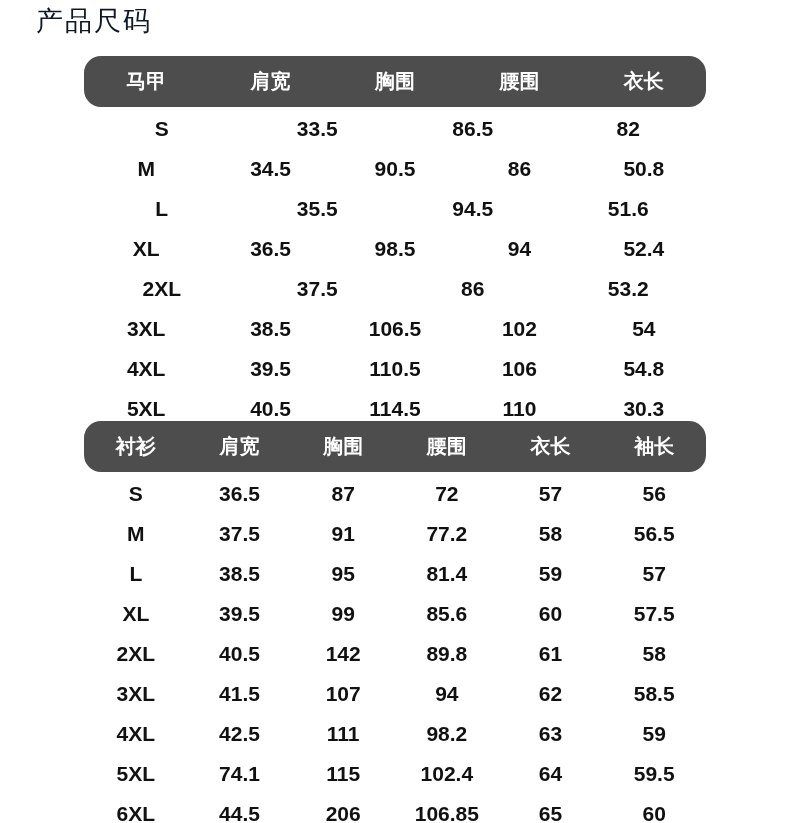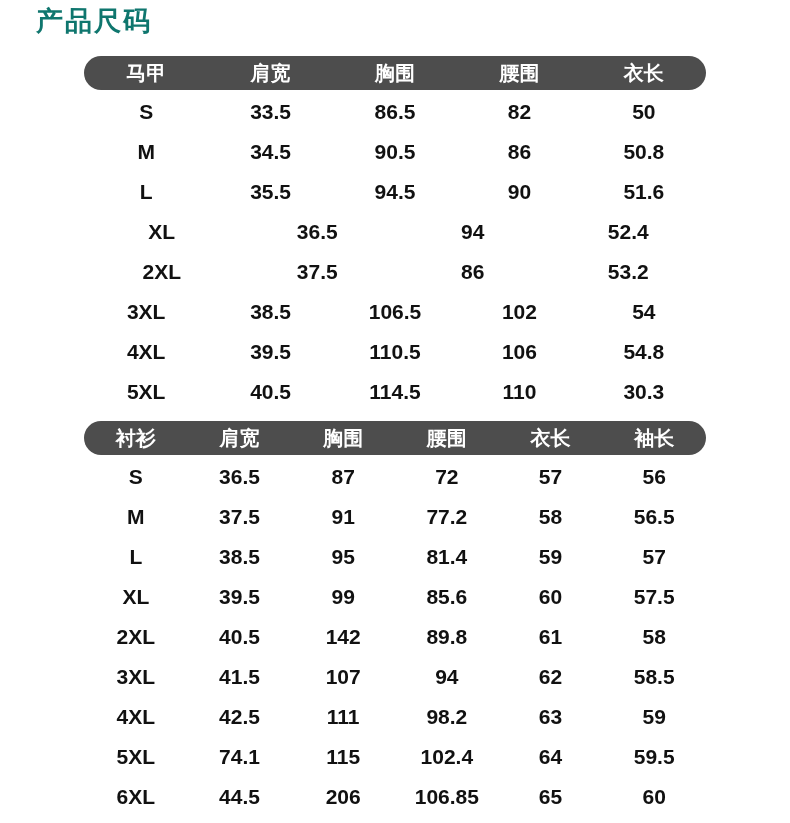--- a/index.html
+++ b/index.html
@@ -12,35 +12,35 @@
     background: #ffffff;
     position: relative;
     overflow: hidden;
     font-family: "Liberation Sans", "DejaVu Sans", sans-serif;
   }
   .page-title {
     position: absolute;
     left: 36px;
     top: 3px;
     font-size: 27px;
-    font-weight: bold;
-    color: #0f766e;
+    font-weight: normal;
+    color: #0f172a;
     letter-spacing: 2px;
   }
   .size-table {
     position: absolute;
     left: 84px;
     width: 622px;
   }
   .size-table.table-0 { top: 56px; }
   .size-table.table-1 { top: 421px; }
   .thead {
     display: flex;
     align-items: center;
-    height: 34px;
+    height: 51px;
     background: #4d4d4d;
     border-radius: 17px;
     color: #ffffff;
     font-size: 20px;
     font-weight: bold;
   }
   .tbody {
     margin-top: 2px;
   }
   .trow {
@@ -69,39 +69,38 @@
       <div class="cell">胸围</div>
       <div class="cell">腰围</div>
       <div class="cell">衣长</div>
     </div>
   <div class="tbody">
       <div class="trow">
         <div class="cell">S</div>
         <div class="cell">33.5</div>
         <div class="cell">86.5</div>
         <div class="cell">82</div>
-        <div class="cell">50</div>
       </div>
       <div class="trow">
         <div class="cell">M</div>
         <div class="cell">34.5</div>
         <div class="cell">90.5</div>
         <div class="cell">86</div>
         <div class="cell">50.8</div>
       </div>
       <div class="trow">
         <div class="cell">L</div>
         <div class="cell">35.5</div>
         <div class="cell">94.5</div>
-        <div class="cell">90</div>
         <div class="cell">51.6</div>
       </div>
       <div class="trow">
         <div class="cell">XL</div>
         <div class="cell">36.5</div>
+        <div class="cell">98.5</div>
         <div class="cell">94</div>
         <div class="cell">52.4</div>
       </div>
       <div class="trow">
         <div class="cell">2XL</div>
         <div class="cell">37.5</div>
         <div class="cell">86</div>
         <div class="cell">53.2</div>
       </div>
       <div class="trow">

